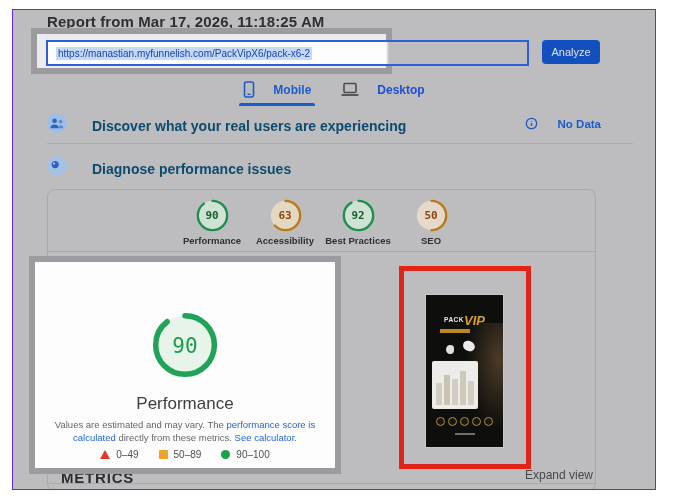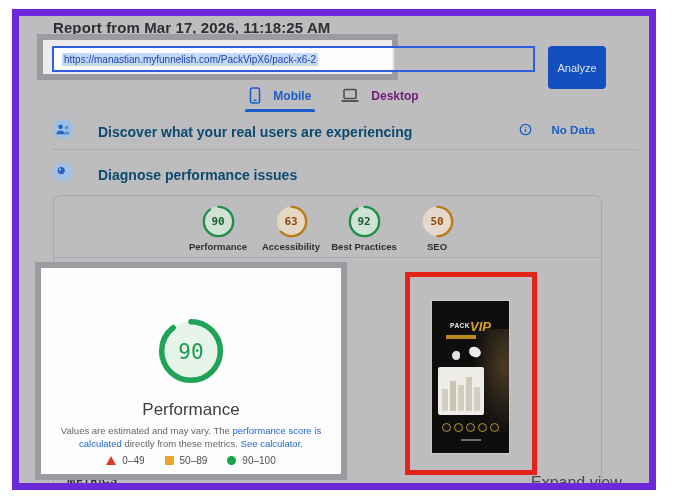--- a/index.html
+++ b/index.html
@@ -1,48 +1,48 @@
 <!DOCTYPE html>
 <html><head>
 <meta charset="utf-8">
 <style>
   * { margin:0; padding:0; box-sizing:border-box; }
   html,body { width:677px; height:500px; background:#ffffff; overflow:hidden;
               font-family:"Liberation Sans", sans-serif; }
   .screen { position:relative; width:677px; height:500px; background:#ffffff; }
   .page { position:absolute; left:12px; top:9px; width:644px; height:481px;
-          background:#bdbdbf; border:7px solid #6d28d9; overflow:hidden; }
+          background:#bdbdbf; border:1px solid #6d28d9; overflow:hidden; }
 
   .report-title { position:absolute; left:34px; top:3px; font-size:15px; font-weight:bold;
                   color:#2e2f32; letter-spacing:.1px; }
 
   
   .anno-gray-url { position:absolute; left:18px; top:18px; width:361px; height:46px;
                    border:6px solid #9c9ca0; background:#ececec; z-index:1; }
   .anno-gray-panel { position:absolute; left:16px; top:246px; width:312px; height:218px;
                      border:6px solid #9c9ca0; background:#fdfdfd; z-index:5; }
   .anno-red { position:absolute; left:386px; top:256px; width:132px; height:203px;
               border:5px solid #e2231a; background:transparent; z-index:6; }
 
   
   .url-input { position:absolute; left:33px; top:30px; width:483px; height:26px;
                border:2px solid #2f5ed8; z-index:2; display:flex; align-items:center;
                padding-left:8px; background:linear-gradient(90deg,#fdfdfd 0,#fdfdfd 338px,#bdbdbf 341px); }
   .url-text { font-size:10px; color:#1b44ad; background:#c5d8f6; padding:1px 2px; white-space:nowrap; }
-  .analyze-btn { position:absolute; left:529px; top:30px; width:58px; height:43px; z-index:2;
+  .analyze-btn { position:absolute; left:529px; top:30px; width:58px; height:24px; z-index:2;
                  background:#1250c0; border:none; border-radius:4px; color:#dce2ec;
                  font-size:11px; font-family:inherit; cursor:pointer; }
 
   
   .tabs { position:absolute; left:0; top:71px; width:100%; display:flex;
           justify-content:center; gap:30px; }
-  .tab { display:flex; align-items:center; gap:12px; position:relative;
+  .tab { display:flex; align-items:center; gap:18px; position:relative;
          padding-bottom:8px; font-size:12px; font-weight:bold; cursor:pointer; }
   .tab.active { color:#1b5cc9; }
-  .tab.inactive { color:#701a75;justify-content:space-between; }
+  .tab.inactive { color:#1d4ed8;justify-content:space-between; }
   .tab-underline { position:absolute; left:-4px; right:-4px; bottom:0; height:3px;
                    background:#1b5cc9; border-radius:2px 2px 0 0; }
 
   
   .row-icon { position:absolute; width:20px; height:20px; }
   .row-label { position:absolute; font-size:14px; font-weight:bold; color:#0c4a6e;margin-left:17px; }
   .nodata { position:absolute; right:54px; top:107px; display:flex; align-items:center;
             gap:20px; color:#1a5dc9; font-size:11.5px; font-weight:bold; cursor:pointer; }
   .divider1 { position:absolute; left:34px; top:133px; width:586px; height:1px; background:#ababaf; }
 
@@ -77,23 +77,23 @@
             gap:2px; padding:4px 3px; }
   .pv-bottle { background:#d2cec2; width:6px; }
   .pv-bottle.b1 { height:22px; } .pv-bottle.b2 { height:30px; background:#c9c3b2; }
   .pv-bottle.b3 { height:26px; } .pv-bottle.b4 { height:34px; background:#cfc9ba; }
   .pv-bottle.b5 { height:24px; }
   .pv-badges { position:absolute; top:122px; left:0; width:100%; display:flex;
                justify-content:center; gap:3px; }
   .pv-badge { width:9px; height:9px; border-radius:50%; border:1px solid #b9922e; background:#161616; }
   .pv-caption { position:absolute; top:138px; left:50%; margin-left:-10px; width:20px; height:2px; background:#6f6f6f; }
 
-  .expand-view { position:absolute; left:512px; top:458px; font-size:16px; color:#46474b; cursor:pointer; }
+  .expand-view { position:absolute; left:512px; top:458px; font-size:12px; color:#46474b; cursor:pointer; }
   .divider2 { position:absolute; left:35px; top:473px; width:547px; height:1px; background:#ababaf; }
-  .metrics-label { position:absolute; left:48px; top:459px; font-size:10px; font-weight:bold;
+  .metrics-label { position:absolute; left:48px; top:459px; font-size:15px; font-weight:bold;
                    letter-spacing:.8px; color:#2c2d31; z-index:1; }
 
   
   .panel-content { position:relative; width:300px; height:206px; }
   .big-gauge { position:absolute; top:50px; left:50%; margin-left:-33px; width:66px; height:66px; }
   .big-num { position:absolute; top:22px; left:0; right:0; text-align:center;
              font-family:"DejaVu Sans Mono", monospace; font-size:21px; color:#1d9b4f; }
   .panel-title { position:absolute; top:132px; left:0; width:100%; text-align:center;
                  font-size:17px; color:#3c4043; }
   .panel-disclaimer { position:absolute; top:156px; left:10px; right:10px; text-align:center;

